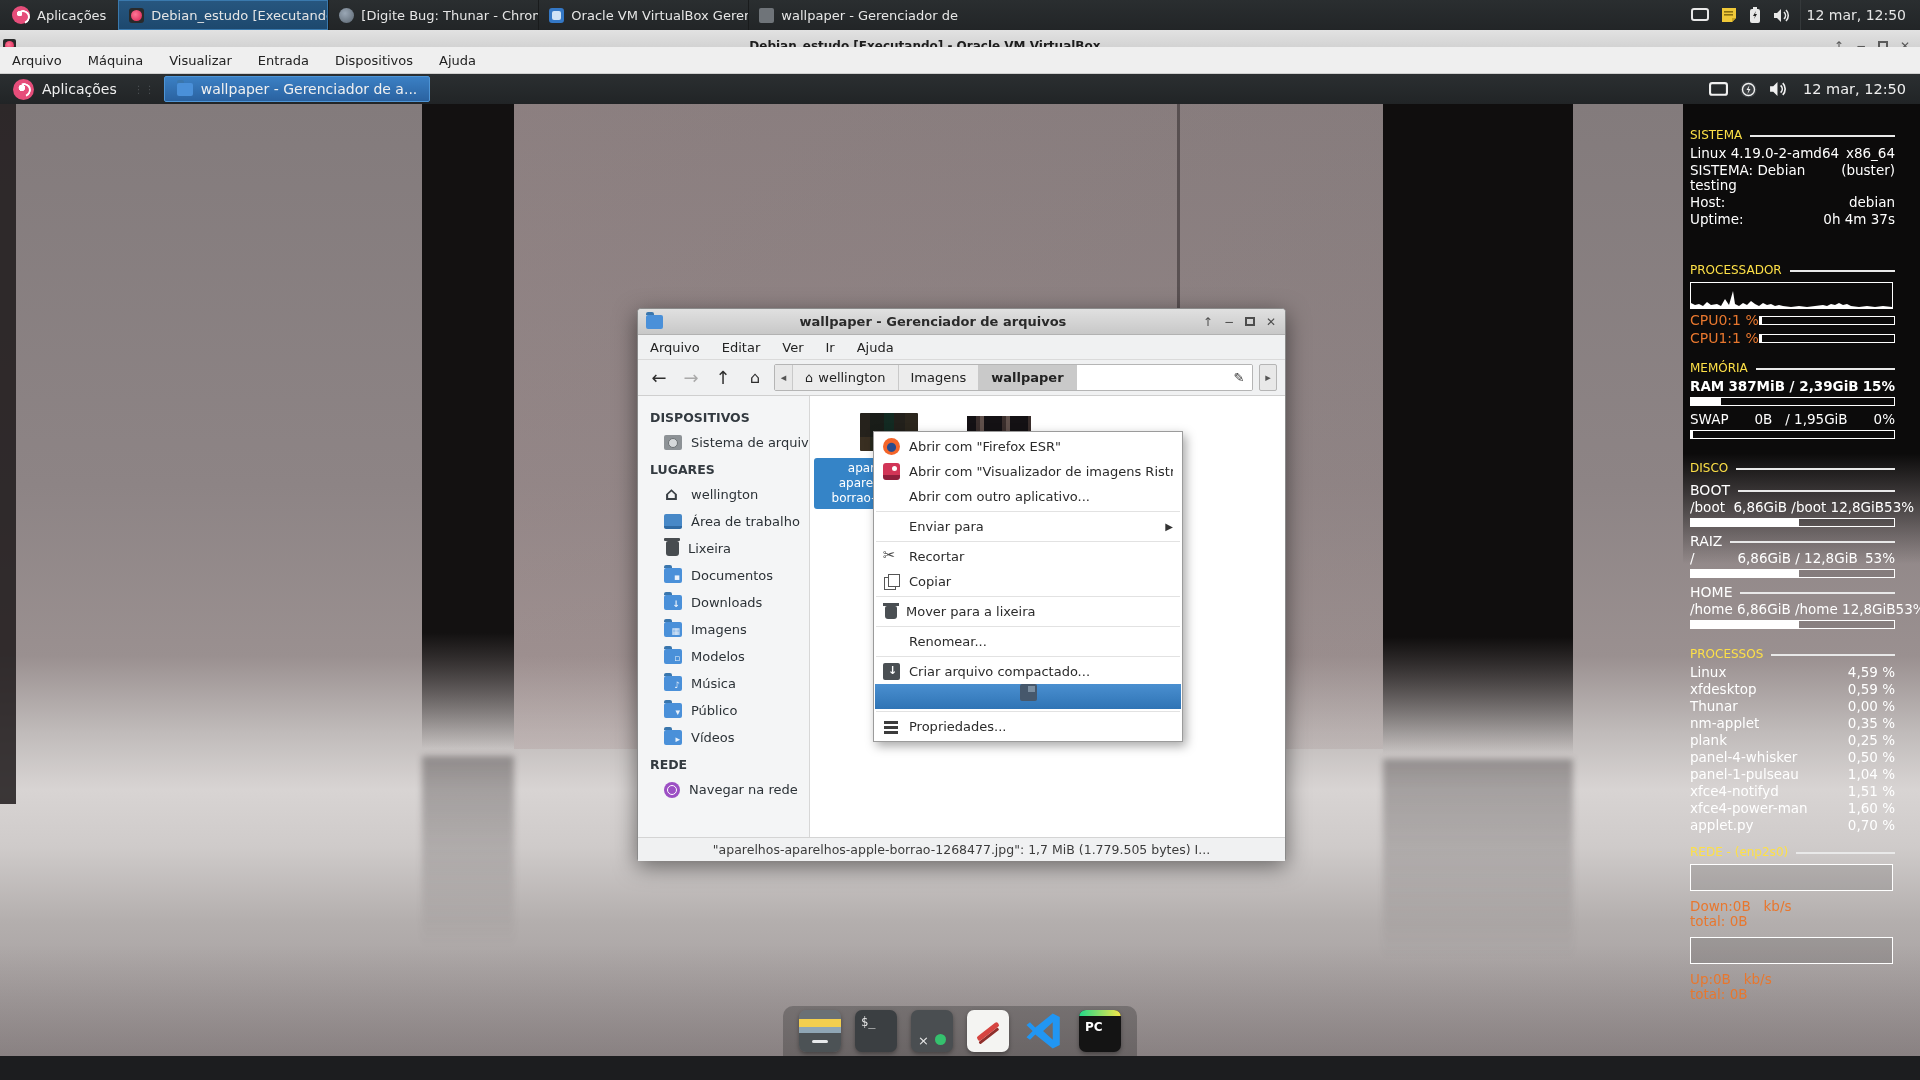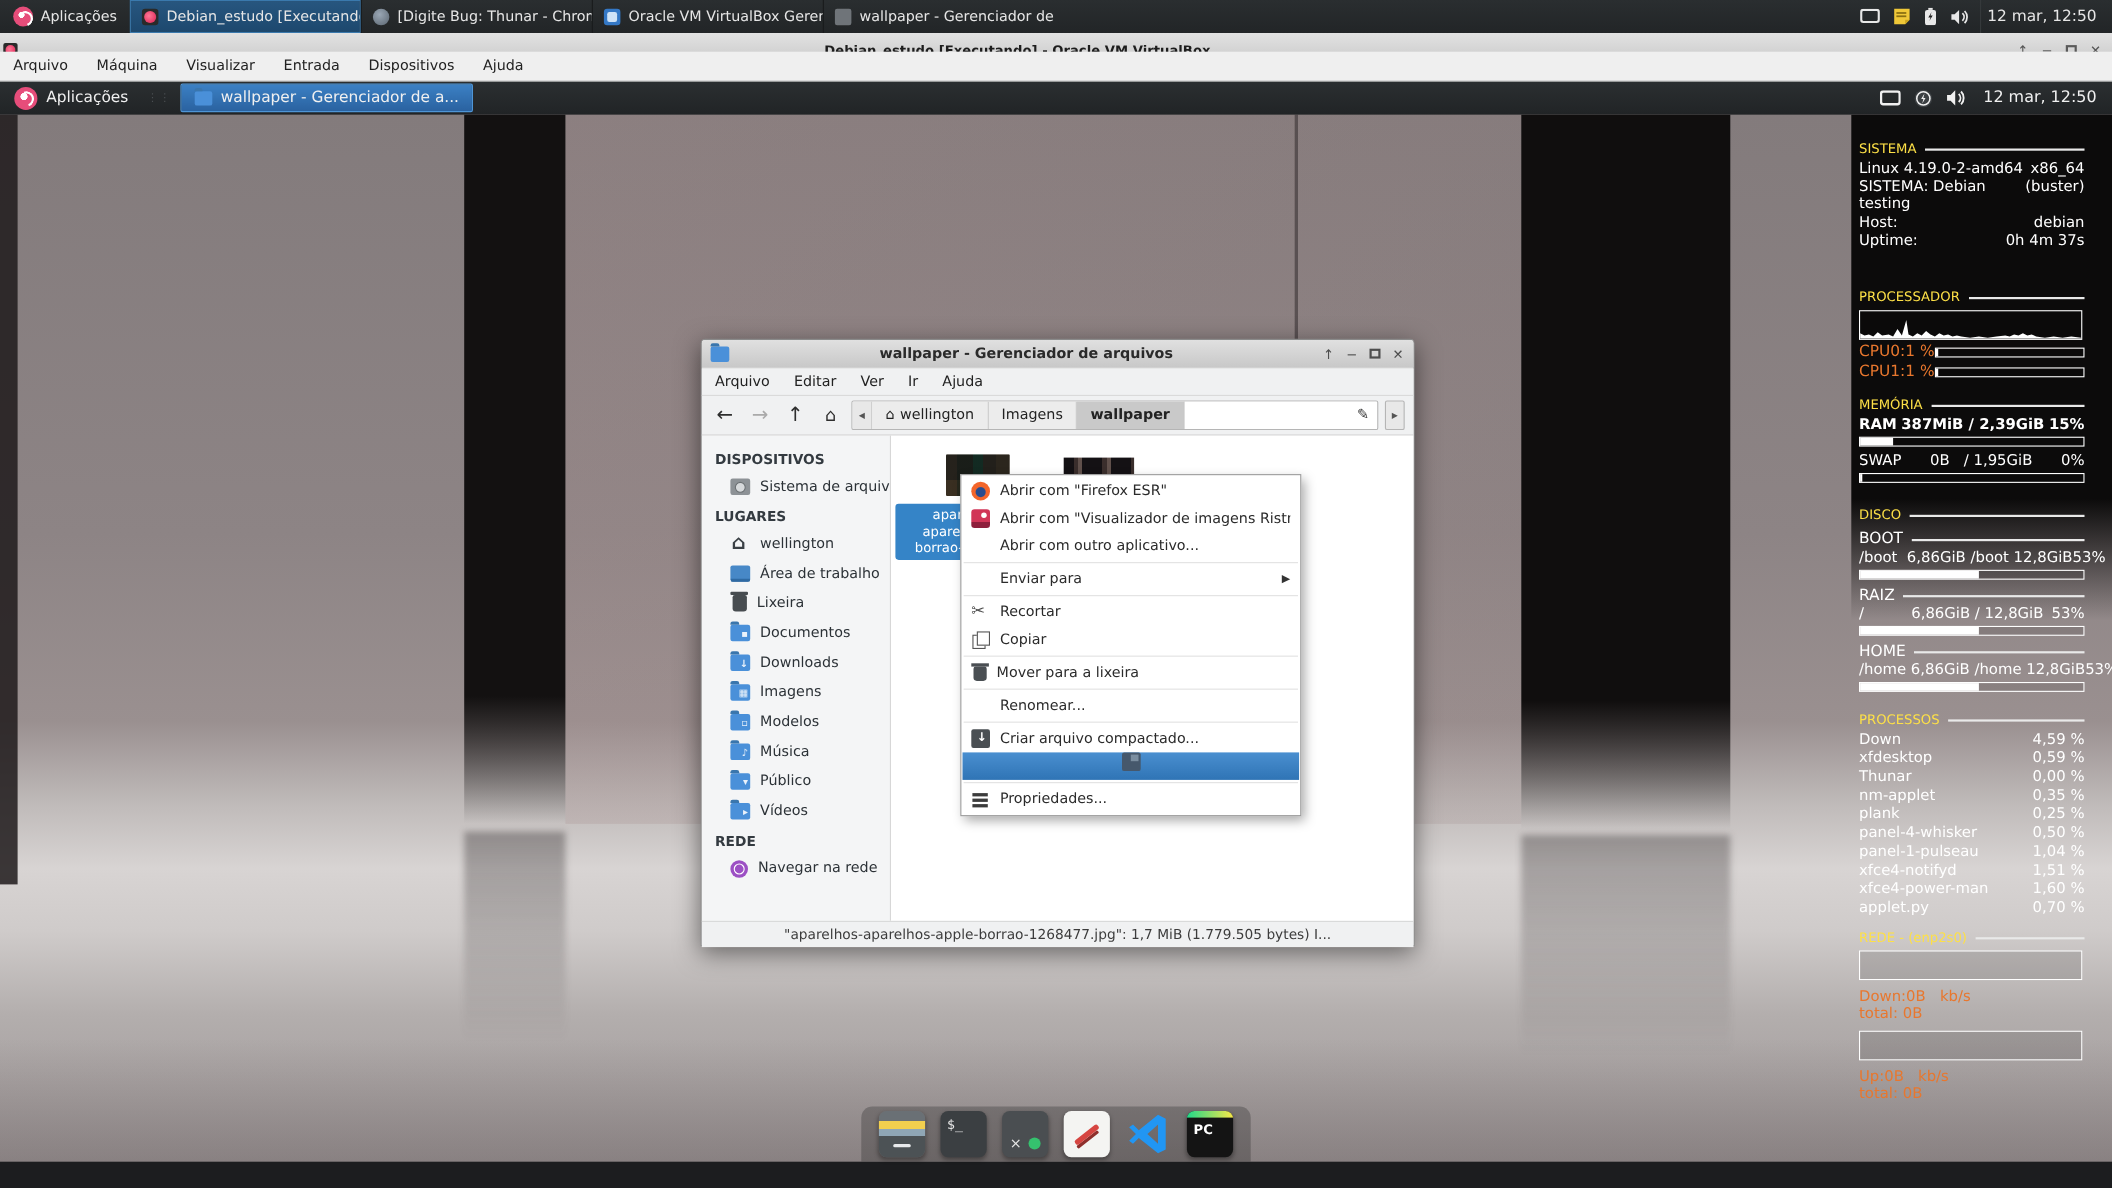--- a/index.html
+++ b/index.html
@@ -443,21 +443,21 @@
       </div>
     <div class="ck-bar">
         <b style="width: 53%;"></b>
       </div>
     <div class="ck-gap" style="height:12px"></div>
     <div class="ck-head">
         <span>PROCESSOS</span>
         <i></i>
       </div>
     <div class="ck-row">
-        <span>Down</span>
+        <span>Linux</span>
         <span>4,59 %</span>
       </div>
     <div class="ck-row">
         <span>xfdesktop</span>
         <span>0,59 %</span>
       </div>
     <div class="ck-row">
         <span>Thunar</span>
         <span>0,00 %</span>
       </div>

